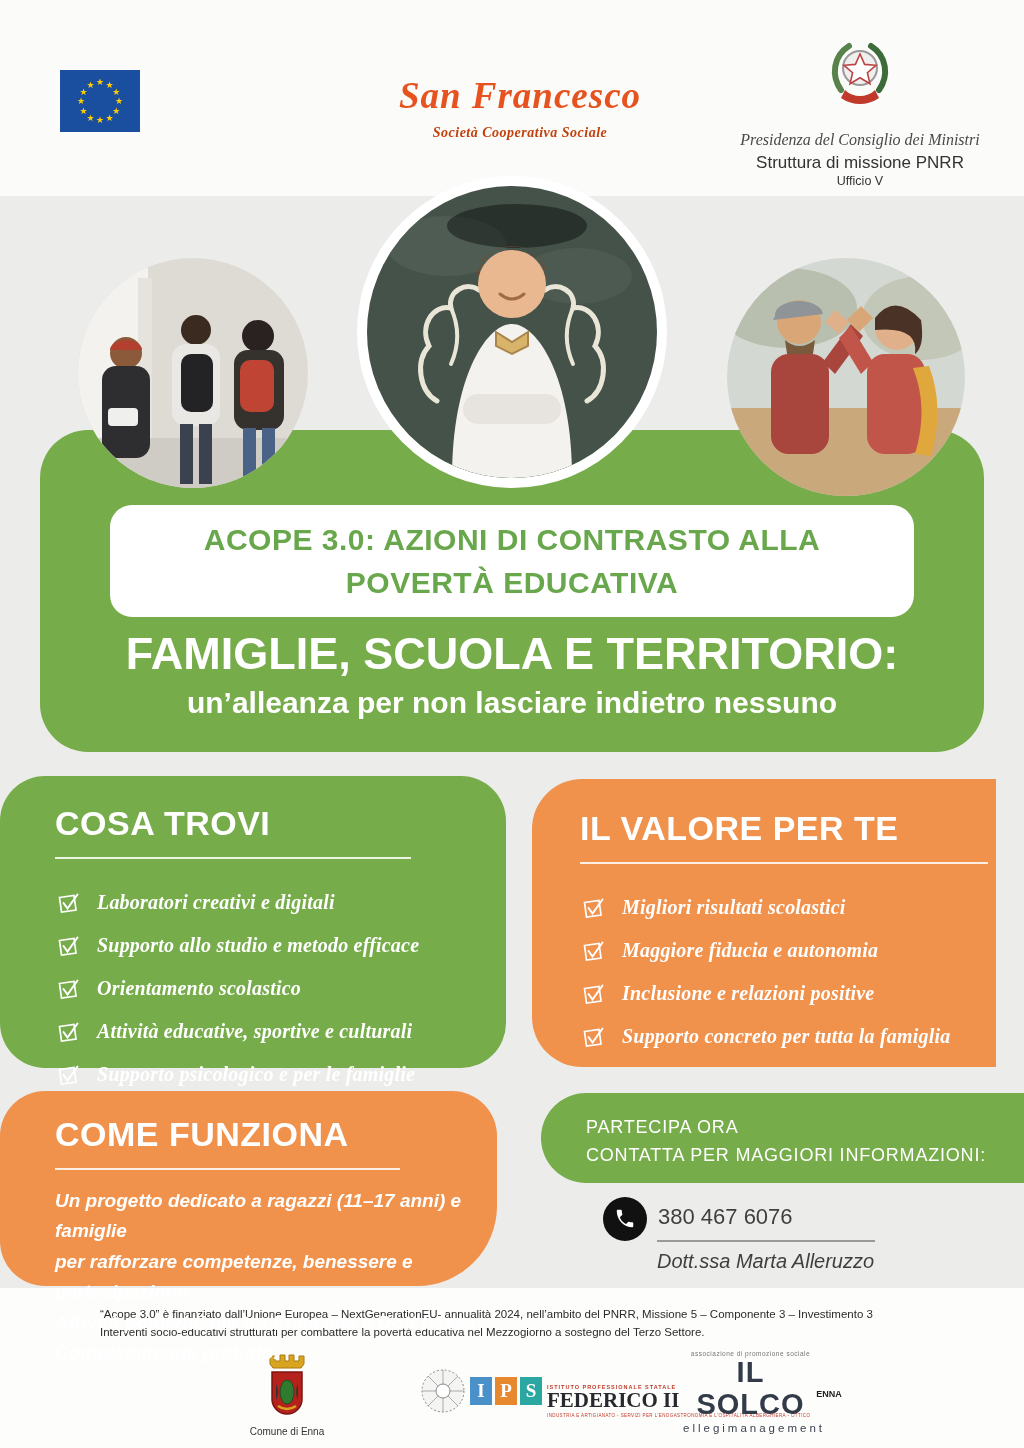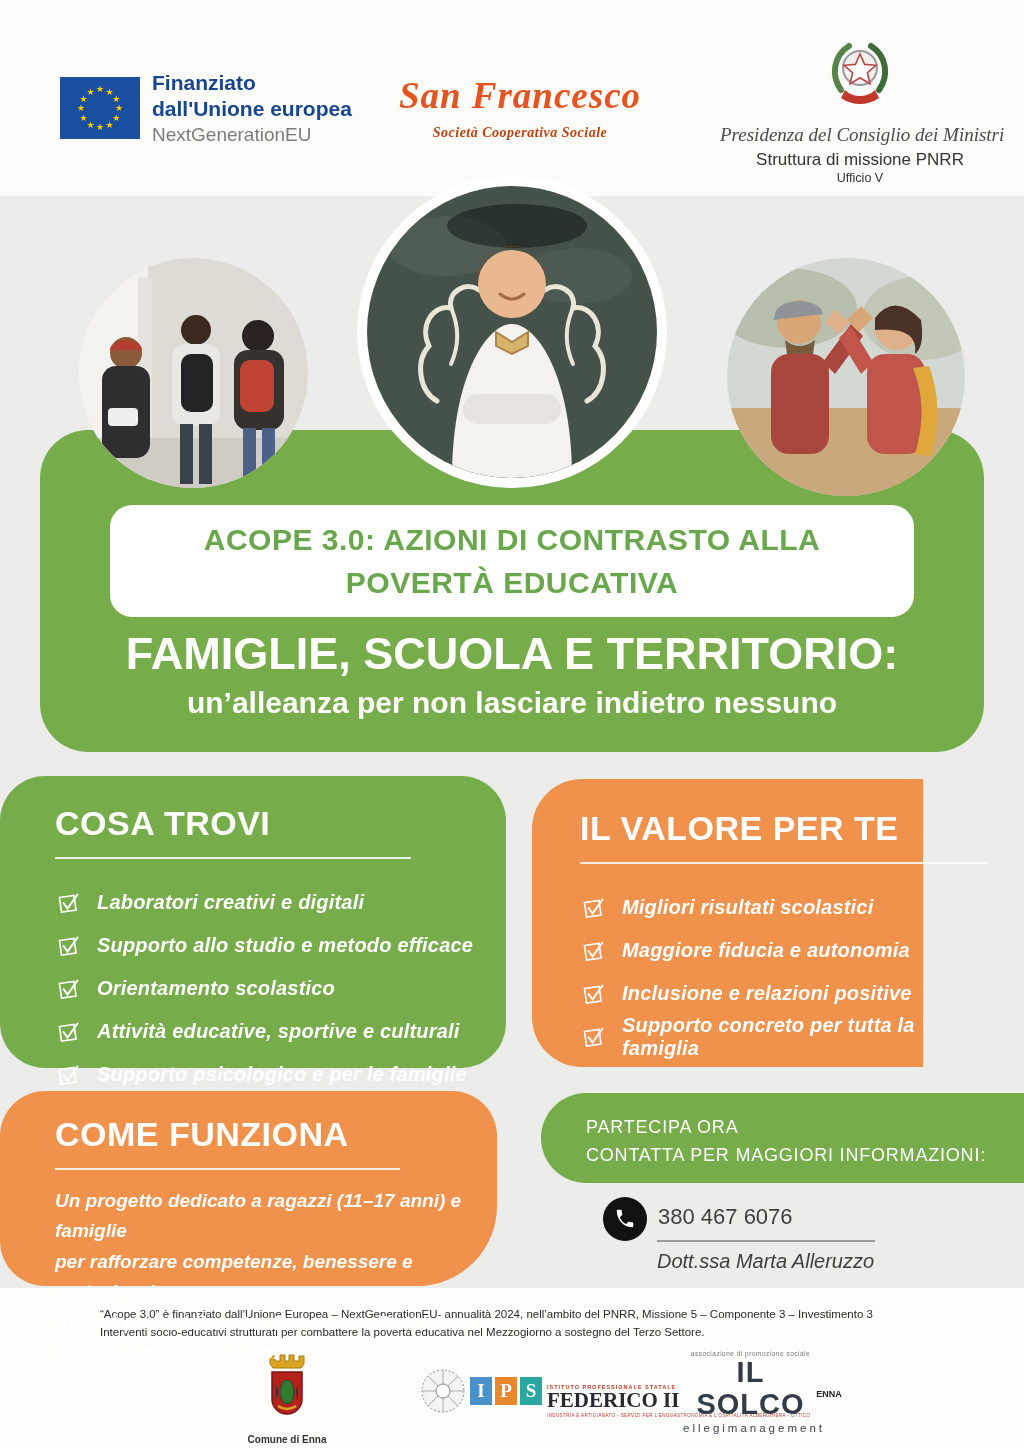--- a/index.html
+++ b/index.html
@@ -8,21 +8,21 @@
   
   .header{position:absolute;left:0;top:0;width:1024px;height:196px;background:#fbfbfa;}
   .eu-block{position:absolute;left:60px;top:70px;display:flex;align-items:center;gap:12px;}
   .eu-flag{width:80px;height:62px;display:block;}
   .eu-text .l1,.eu-text .l2{font-size:21px;font-weight:bold;color:#17468f;line-height:1.22;}
   .eu-text .l3{font-size:19px;color:#7d7d7d;margin-top:3px;}
   .sf-block{position:absolute;left:390px;top:74px;width:260px;text-align:center;}
   .sf-name{font-family:"Liberation Serif",serif;font-style:italic;font-weight:bold;font-size:37px;color:#e6531f;letter-spacing:1px;}
   .sf-sub{font-family:"Liberation Serif",serif;font-style:italic;font-weight:bold;font-size:14px;color:#c2410c;margin-top:8px;letter-spacing:.5px;}
   .pres-block{position:absolute;left:720px;top:38px;width:280px;text-align:center;}
-  .pres-name{font-family:"Liberation Serif",serif;font-style:italic;font-size:19px;color:#4a4a4a;margin-top:4px;white-space:nowrap;}
+  .pres-name{font-family:"Liberation Serif",serif;font-style:italic;font-size:16px;color:#4a4a4a;margin-top:11px;white-space:nowrap;}
   .pres-l2{font-size:17px;color:#333;margin-top:4px;}
   .pres-l3{font-size:12.5px;color:#333;margin-top:1px;}
 
   
   .photo{position:absolute;border-radius:50%;overflow:hidden;z-index:3;}
   .photo svg{display:block;width:100%;height:100%;}
   .photo-left{left:78px;top:258px;width:230px;height:230px;}
   .photo-center{left:357px;top:176px;width:310px;height:312px;border:10px solid #fff;box-sizing:border-box;}
   .photo-right{left:727px;top:258px;width:238px;height:238px;}
 
@@ -33,44 +33,44 @@
   .headline{position:absolute;left:0;top:198px;width:944px;text-align:center;color:#fff;font-weight:bold;font-size:45px;letter-spacing:0px;}
   .subheadline{position:absolute;left:0;top:256px;width:944px;text-align:center;color:#fff;font-weight:bold;font-size:30px;}
 
   
   .box{position:absolute;color:#fff;z-index:2;}
   .box h2{margin:0;font-size:34px;font-weight:bold;letter-spacing:.5px;}
   .rule{height:2px;background:rgba(255,255,255,.85);margin-top:14px;}
   .box-green{background:#77ac4a;}
   .box-orange{background:#f0914c;}
   .cosa{left:0;top:776px;width:506px;height:292px;border-radius:45px;padding:28px 0 0 55px;box-sizing:border-box;}
-  .valore{left:532px;top:779px;width:391px;height:288px;border-radius:50px 0 0 50px;padding:30px 0 0 48px;box-sizing:border-box;}
+  .valore{left:532px;top:779px;width:464px;height:288px;border-radius:50px 0 0 50px;padding:30px 0 0 48px;box-sizing:border-box;}
   .check-list{margin-top:22px;}
   .check-row{display:flex;align-items:center;gap:16px;height:43px;}
-  .check-row .txt{font-style:italic;font-weight:bold;font-size:20px;letter-spacing:.2px;}
+  .check-row .txt{font-style:italic;font-weight:bold;font-size:20px;letter-spacing:.2px;font-family:Liberation Serif, serif;}
   .check-icon{width:26px;height:26px;flex:0 0 26px;}
 
   .come{left:0;top:1091px;width:497px;height:195px;border-radius:45px 45px 80px 45px;padding:24px 0 0 55px;box-sizing:border-box;}
   .come h2{font-size:34px;}
   .come .rule{width:345px;}
   .come-body{margin-top:16px;font-style:italic;font-weight:bold;font-size:19px;line-height:1.6;}
 
   .partecipa{left:541px;top:1093px;width:483px;height:90px;border-radius:45px 0 0 45px;padding:21px 0 0 45px;box-sizing:border-box;}
   .partecipa .p1,.partecipa .p2{font-size:18px;letter-spacing:.8px;line-height:1.55;font-weight:normal;}
 
   .phone-circle{position:absolute;left:603px;top:1197px;width:44px;height:44px;background:#111;border-radius:50%;display:flex;align-items:center;justify-content:center;z-index:2;}
   .phone-number{position:absolute;left:658px;top:1204px;font-size:22px;color:#3f3f3f;z-index:2;}
   .phone-rule{position:absolute;left:657px;top:1240px;width:218px;height:2px;background:#9a9a9a;z-index:2;}
   .contact-name{position:absolute;left:657px;top:1250px;font-size:20px;font-style:italic;color:#3f3f3f;z-index:2;}
 
   
   .footer{position:absolute;left:0;top:1288px;width:1024px;height:160px;background:#fdfdfc;}
   .disclaimer{position:absolute;left:100px;top:18px;width:822px;font-size:11.5px;color:#2b2b2b;line-height:1.55;}
   .comune{position:absolute;left:232px;top:60px;width:110px;text-align:center;}
-  .comune-caption{font-size:10px;color:#333;margin-top:8px;font-weight:bold;}
+  .comune-caption{font-size:10px;color:#333;margin-top:0;}
   .ips{position:absolute;left:420px;top:76px;display:flex;align-items:center;}
   .ips-tiles{display:flex;gap:3px;margin-left:4px;}
   .ips-tile{width:22px;height:28px;color:#fff;font-family:"Liberation Serif",serif;font-weight:bold;font-size:19px;display:flex;align-items:center;justify-content:center;}
   .ips-right{margin-left:5px;margin-top:20px;}
   .ips-top{font-size:5.5px;color:#c0392b;letter-spacing:1px;font-weight:bold;}
   .ips-name{font-family:"Liberation Serif",serif;font-weight:bold;font-size:21px;color:#27292e;line-height:1;}
   .ips-bottom{font-size:4.5px;color:#c0392b;letter-spacing:.4px;margin-top:2px;}
   .ips-city{font-size:9px;font-weight:bold;color:#222;margin-left:6px;align-self:center;margin-top:6px;}
   .solco{position:absolute;left:683px;top:62px;width:135px;text-align:center;}
   .solco-top{font-size:6.5px;color:#777;letter-spacing:.5px;}
@@ -93,25 +93,20 @@
           <text x="56.4" y="43.5">★</text>
           <text x="49.5" y="50.5">★</text>
         <text x="40" y="53">★</text>
           <text x="30.5" y="50.5">★</text>
           <text x="23.6" y="43.5">★</text>
         <text x="21" y="34">★</text>
           <text x="23.6" y="24.5">★</text>
           <text x="30.5" y="17.5">★</text>
       </g>
     </svg>
-    <div class="eu-text">
-      <div class="l1">Finanziato</div>
-      <div class="l2">dall'Unione europea</div>
-      <div class="l3">NextGenerationEU</div>
-    </div>
   </div>
 
   <div class="sf-block">
     <div class="sf-name">San Francesco</div>
     <div class="sf-sub">Società Cooperativa Sociale</div>
   </div>
 
   <div class="pres-block">
     <svg width="66" height="78" viewBox="0 0 66 78" style="display:inline-block">
       <path d="M14,52 C4,38 6,18 22,8" fill="none" stroke="#57824a" stroke-width="6" stroke-linecap="round"></path>

